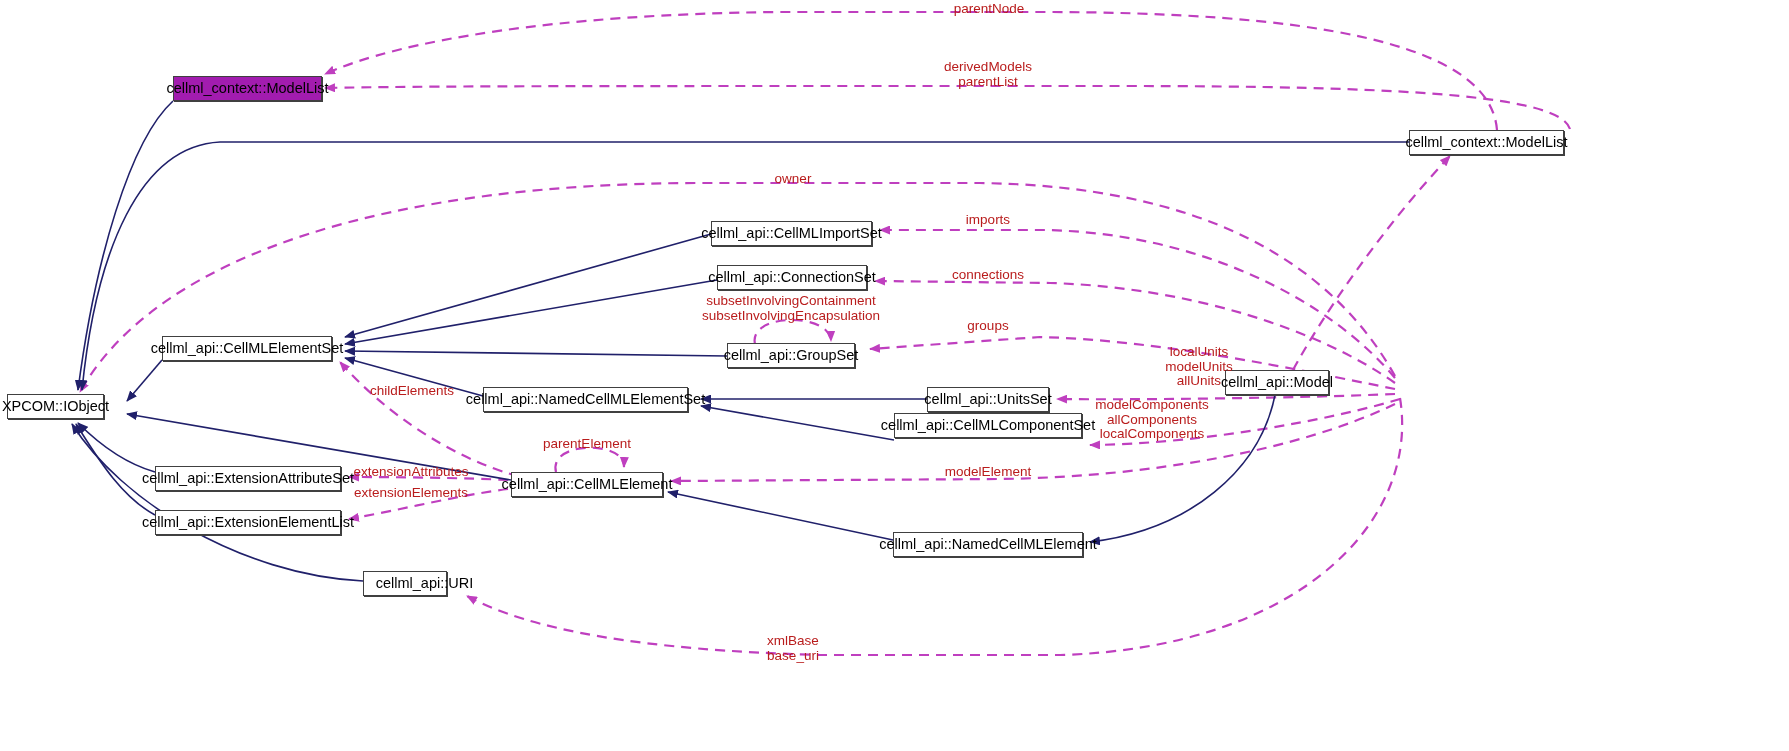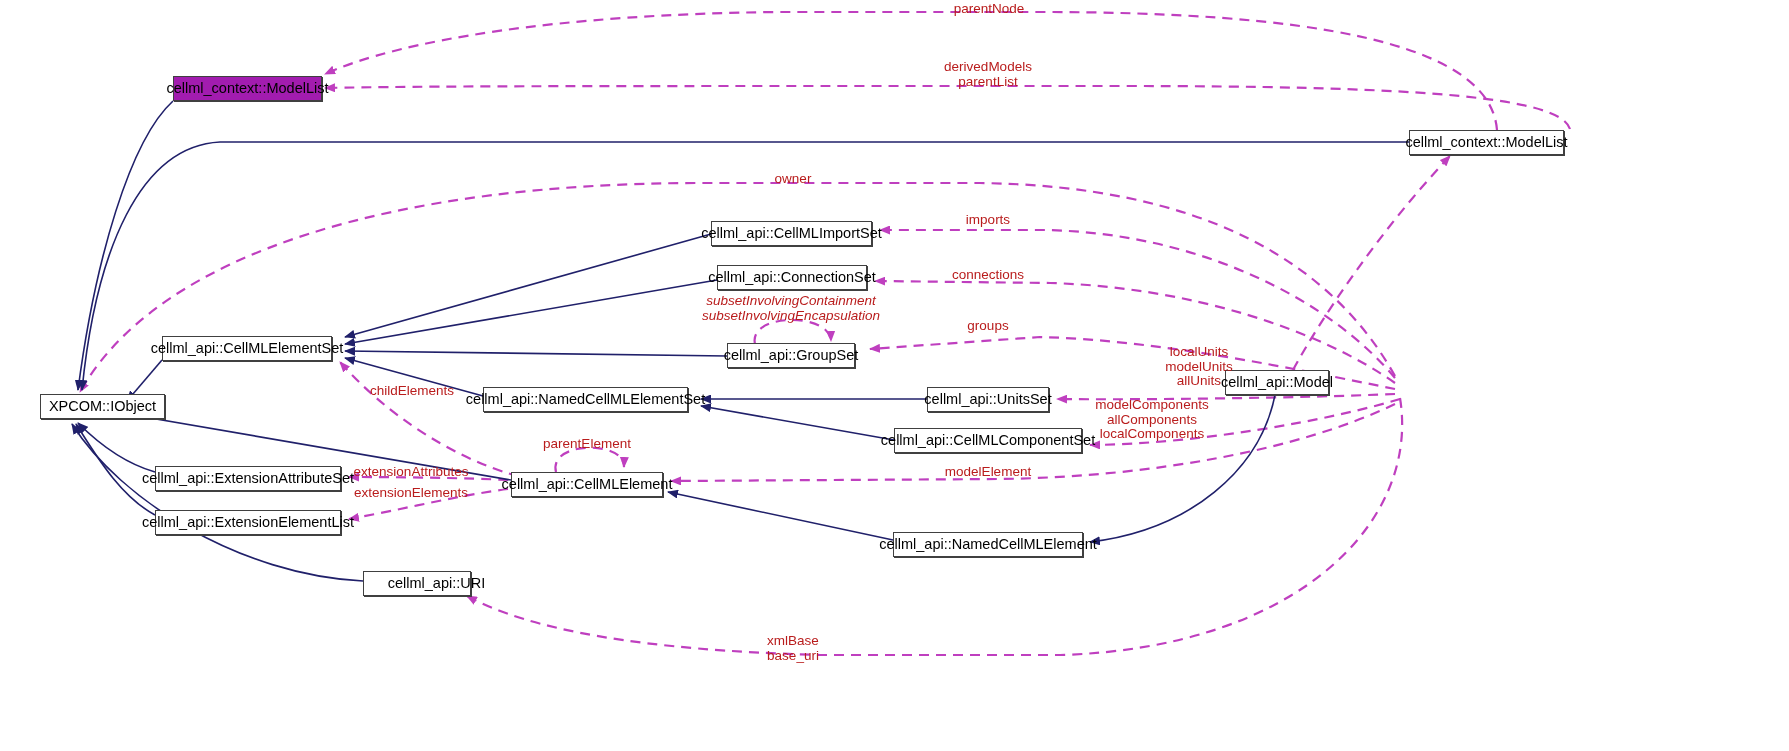--- a/index.html
+++ b/index.html
@@ -167,62 +167,62 @@
     </div>
     <div class="uml-node" style="left:162px; top:336px; width:170px;">
       <span>cellml_api::CellMLElementSet</span>
     </div>
     <div class="uml-node" style="left:483px; top:387px; width:205px;">
       <span>cellml_api::NamedCellMLElementSet</span>
     </div>
     <div class="uml-node" style="left:927px; top:387px; width:122px;">
       <span>cellml_api::UnitsSet</span>
     </div>
-    <div class="uml-node" style="left:894px; top:428px; width:188px;">
+    <div class="uml-node" style="left:894px; top:413px; width:188px;">
       <span>cellml_api::CellMLComponentSet</span>
     </div>
     <div class="uml-node" style="left:1225px; top:370px; width:104px;">
       <span>cellml_api::Model</span>
     </div>
-    <div class="uml-node" style="left:7px; top:394px; width:125px;margin-left:33px;">
+    <div class="uml-node" style="left:7px; top:394px; width:97px;">
       <span>XPCOM::IObject</span>
     </div>
     <div class="uml-node" style="left:155px; top:466px; width:186px;">
       <span>cellml_api::ExtensionAttributeSet</span>
     </div>
     <div class="uml-node" style="left:155px; top:510px; width:186px;">
       <span>cellml_api::ExtensionElementList</span>
     </div>
     <div class="uml-node" style="left:511px; top:472px; width:152px;">
       <span>cellml_api::CellMLElement</span>
     </div>
     <div class="uml-node" style="left:893px; top:532px; width:190px;">
       <span>cellml_api::NamedCellMLElement</span>
     </div>
-    <div class="uml-node" style="left:363px; top:571px; width:108px;padding-left:48px;">
+    <div class="uml-node" style="left:363px; top:571px; width:84px;padding-left:48px;">
       <span>cellml_api::URI</span>
     </div>
 
     <div class="edge-label" style="left:989px; top:2px;">
       <span>parentNode</span>
     </div>
     <div class="edge-label" style="left:988px; top:60px;">
       <span>derivedModels</span>
       <span>parentList</span>
     </div>
     <div class="edge-label" style="left:793px; top:172px;">
       <span>owner</span>
     </div>
     <div class="edge-label" style="left:988px; top:213px;">
       <span>imports</span>
     </div>
     <div class="edge-label" style="left:988px; top:268px;">
       <span>connections</span>
     </div>
-    <div class="edge-label" style="left:791px; top:294px;font-style:italic;">
+    <div class="edge-label" style="left:791px; top:294px;">
       <span>subsetInvolvingContainment</span>
       <span>subsetInvolvingEncapsulation</span>
     </div>
     <div class="edge-label" style="left:988px; top:319px;">
       <span>groups</span>
     </div>
     <div class="edge-label" style="left:1152px; top:345px;margin-left:47px;">
       <span>localUnits</span>
       <span>modelUnits</span>
       <span>allUnits</span>

